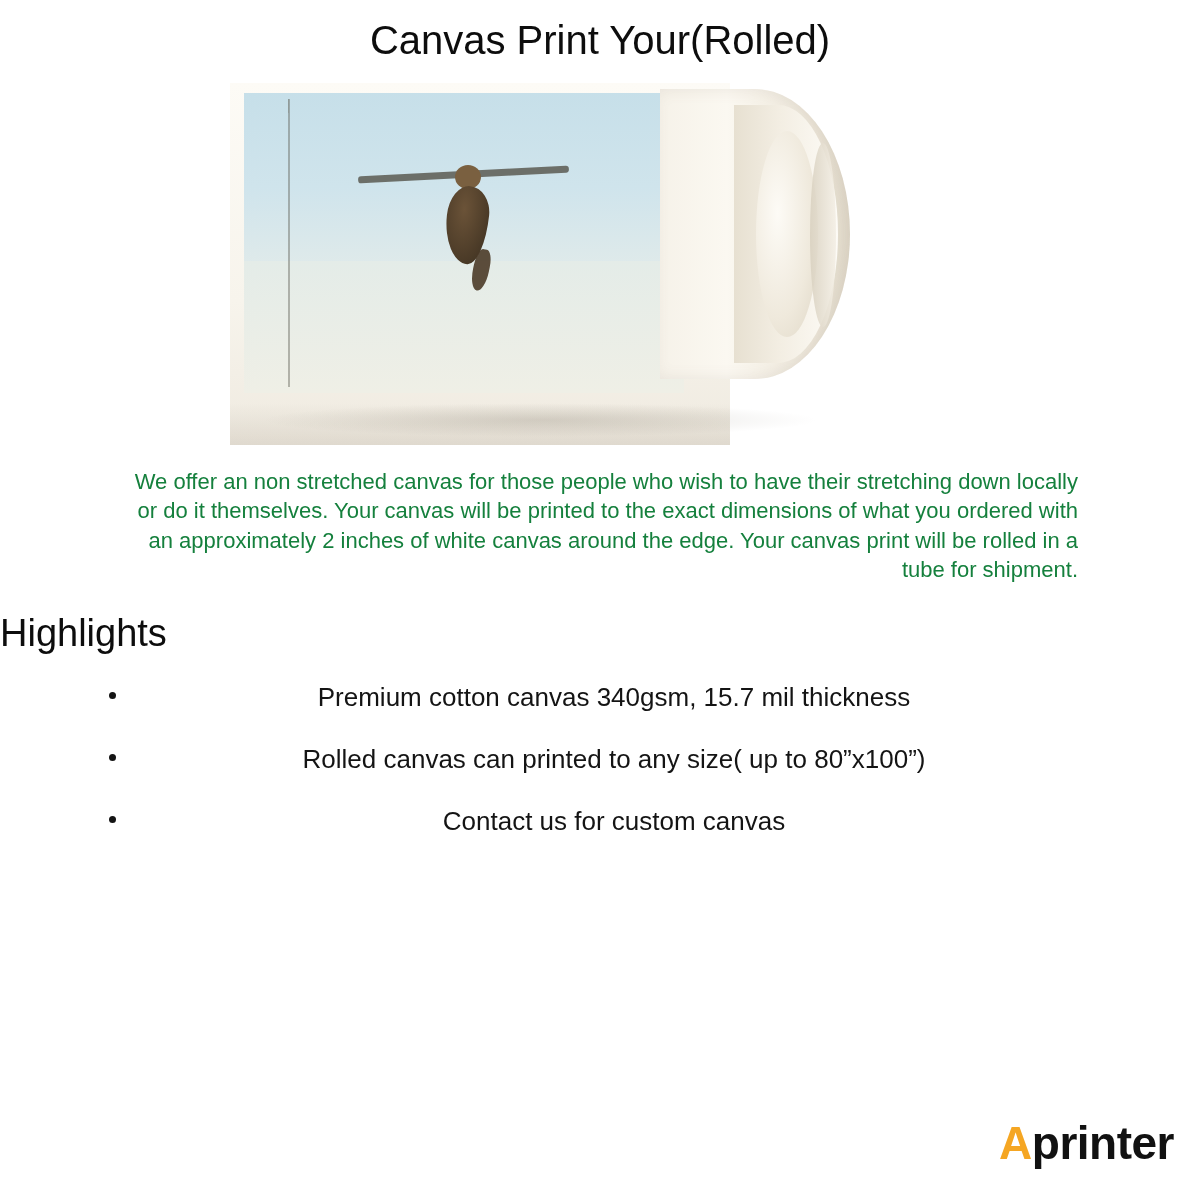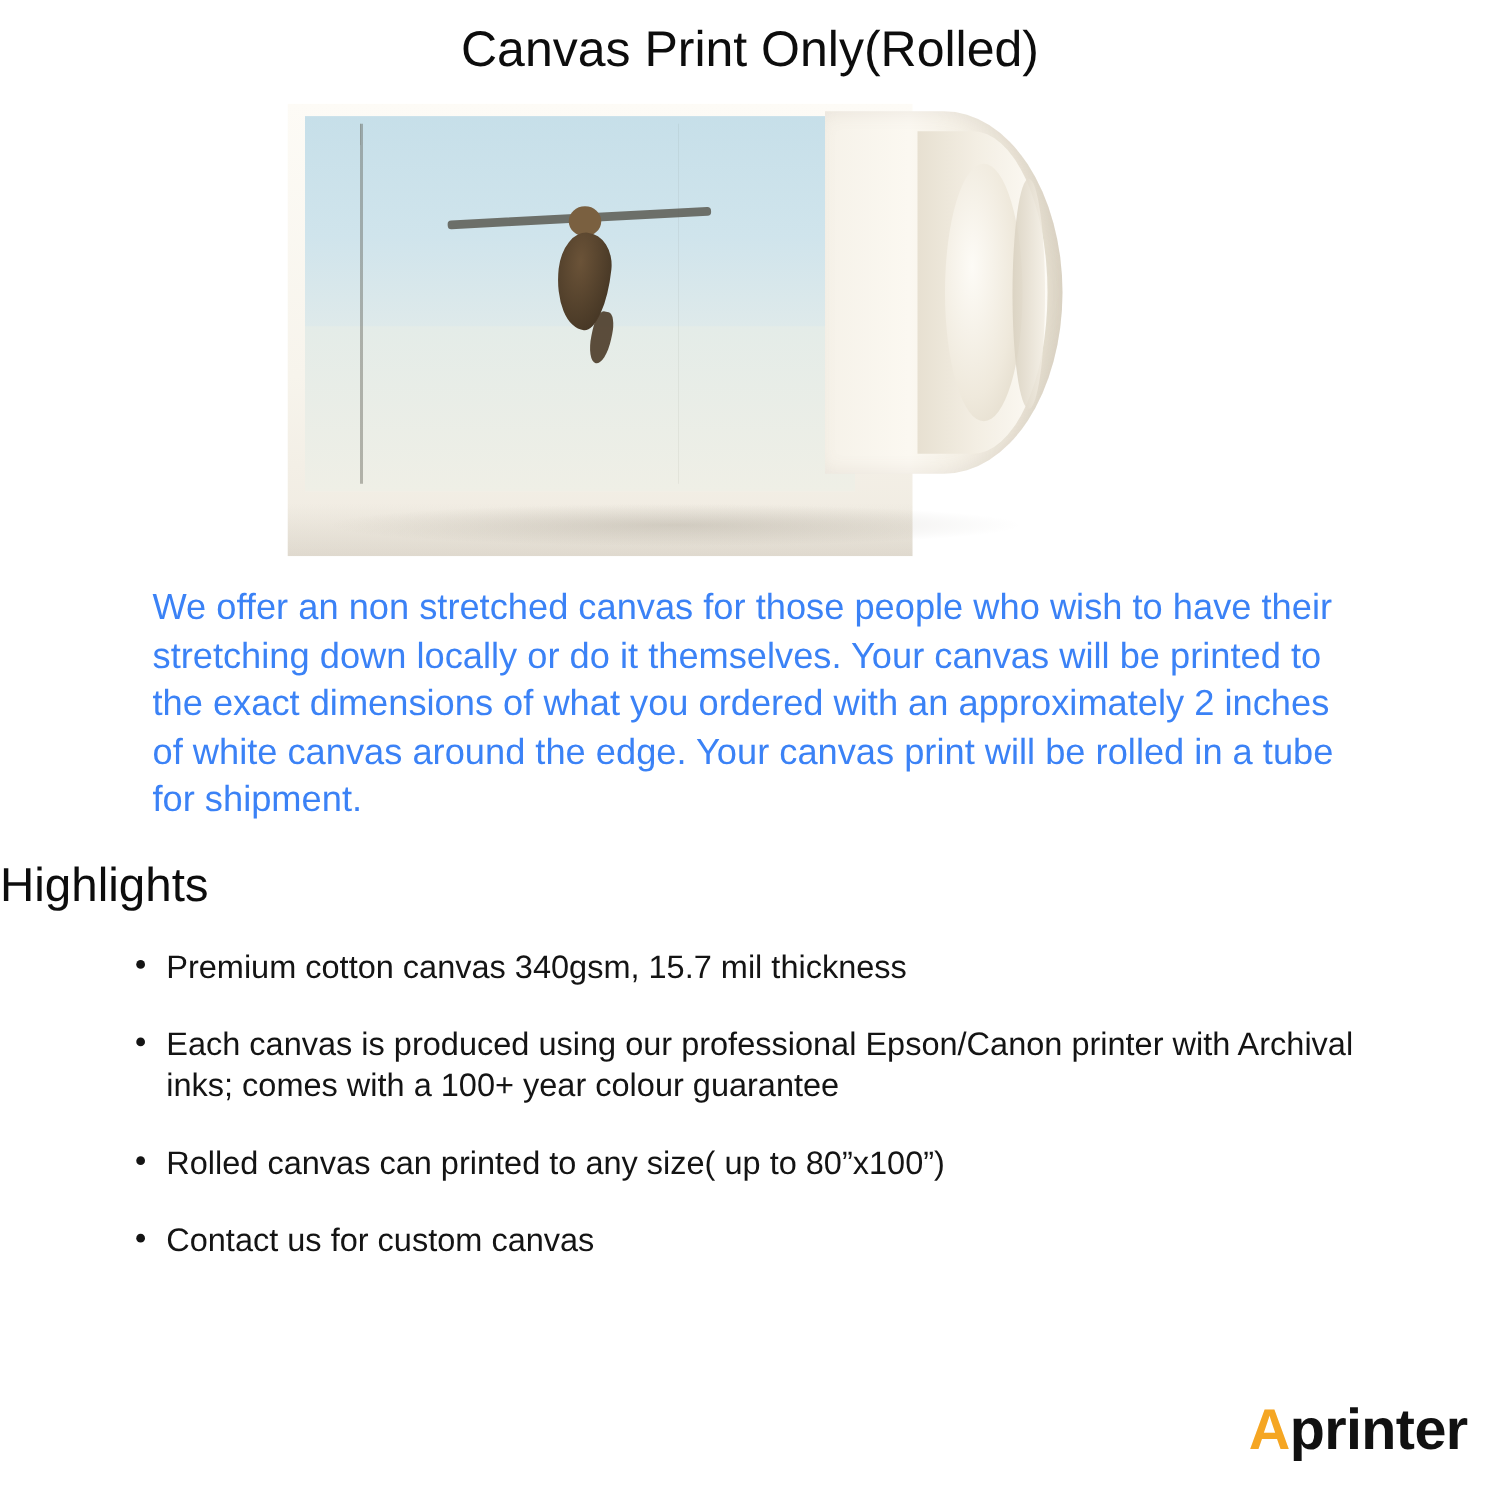--- a/index.html
+++ b/index.html
@@ -186,37 +186,38 @@
     bottom: 8px;
     width: 560px;
     height: 34px;
     background: radial-gradient(ellipse at center, rgba(120,112,98,.22) 0%, rgba(255,255,255,0) 70%);
   }
 
   
   .desc {
     margin: 22px auto 0 auto;
     width: 956px;
-    font-size: 29px;
+    font-size: 22px;
     line-height: 1.33;
-    color: #3b82f6;
-    text-align: left;
+    color: #15803d;
+    text-align: right;
   }
   .subtitle {
     text-align: left;
     font-size: 38px;
     font-weight: 400;
     margin-top: 28px;
     color: #0d0d0d;
   }
   .bullets {
     margin: 26px auto 0 auto;
     width: 990px;
     padding: 0;
     list-style: none;
+    text-align: center;
   }
   .bullets li {
     position: relative;
     padding-left: 28px;
     margin-bottom: 28px;
     font-size: 26px;
     line-height: 1.3;
     color: #141414;
   }
   .bullets li .dot {
@@ -241,21 +242,21 @@
     letter-spacing: -0.5px;
   }
   .logo .a { color: #f5a623; }
   .logo .rest { color: #111111; }
 </style>
 </head>
 <body>
 
 <div class="page">
 
-  <div class="title">Canvas Print Only(Rolled)</div>
+  <div class="title">Canvas Print Your(Rolled)</div>
 
   <div class="hero-wrap">
     <div class="hero">
       <div class="sheet">
         <div class="photo">
           <div class="sky-band"></div>
           <div class="ground"></div>
           <div class="reeds"></div>
           <div class="branch"></div>
           <div class="bird-head"></div>
@@ -277,24 +278,20 @@
 
   <div class="subtitle">Highlights</div>
 
   <ul class="bullets">
     <li>
       <span class="dot"></span>
       <span>Premium cotton canvas 340gsm, 15.7 mil thickness</span>
     </li>
     <li>
       <span class="dot"></span>
-      <span>Each canvas is produced using our professional Epson/Canon printer with Archival inks; comes with a 100+ year colour guarantee</span>
-    </li>
-    <li>
-      <span class="dot"></span>
       <span>Rolled canvas can printed to any size( up to 80”x100”)</span>
     </li>
     <li>
       <span class="dot"></span>
       <span>Contact us for custom canvas</span>
     </li>
   </ul>
 
   <div class="logo">
     <span class="a">A</span>

